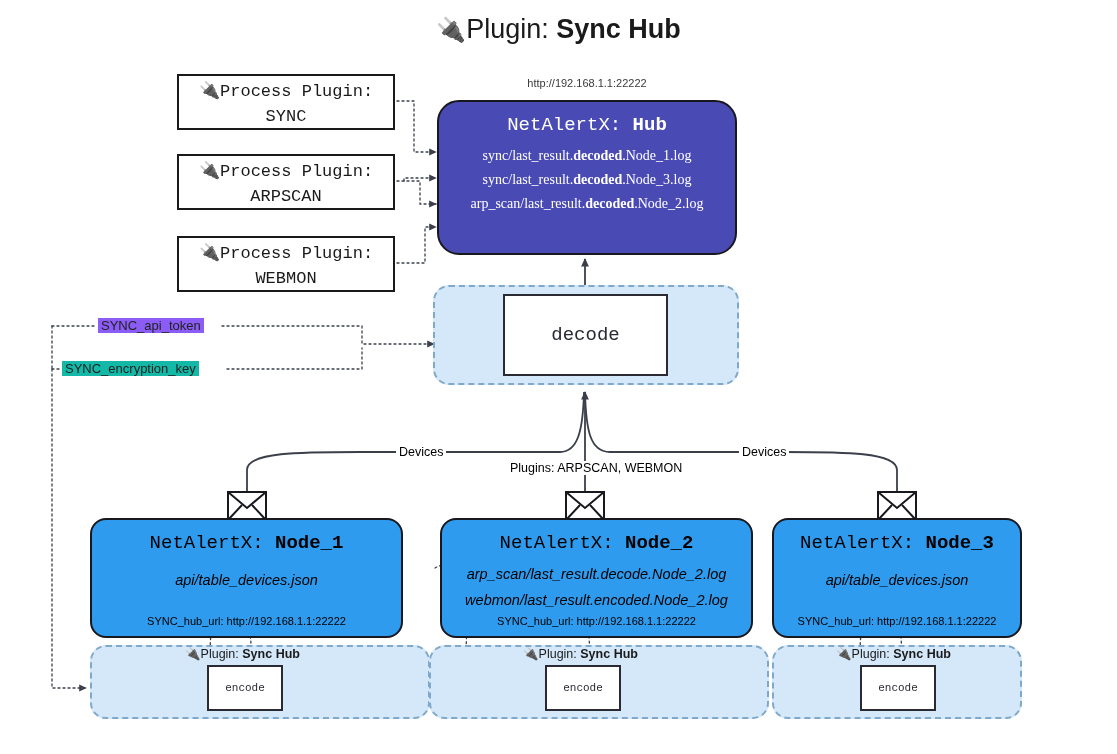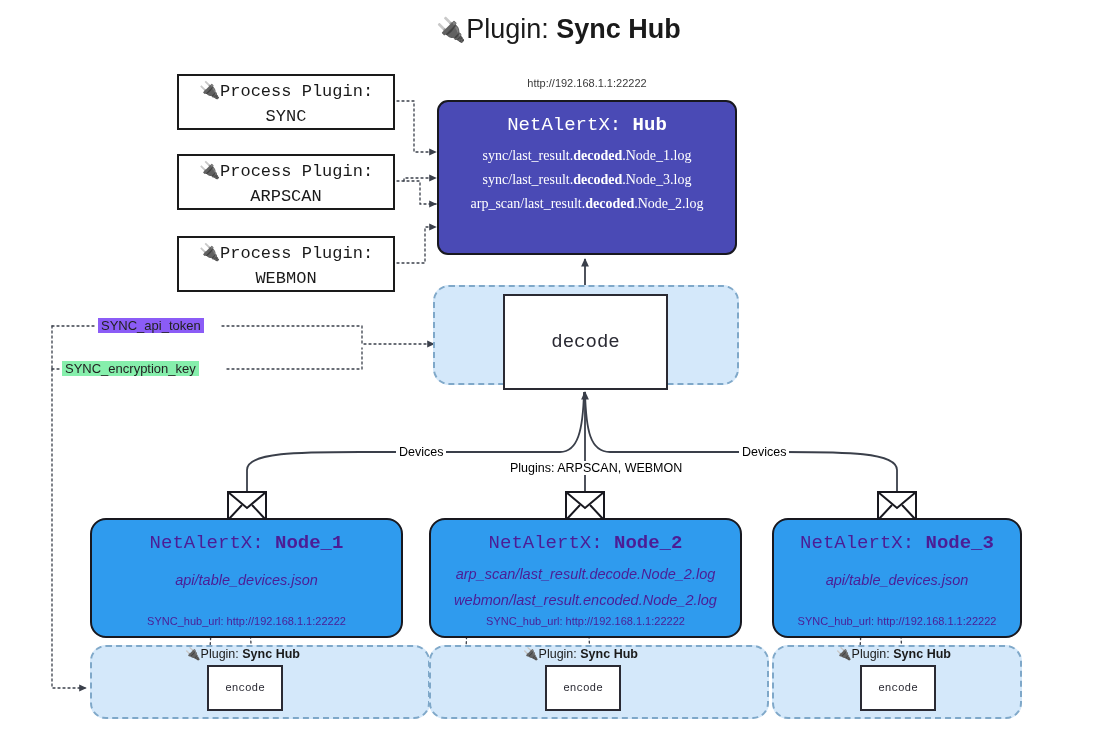--- a/index.html
+++ b/index.html
@@ -69,21 +69,21 @@
   .proc-box .plug { font-family: "Liberation Sans", sans-serif; }
 
   
   .hub-box {
     position: absolute;
     left: 437px; top: 100px;
     width: 300px;
     height: 155px;
     background: #4a4ab5;
     border: 2px solid #18181f;
-    border-radius: 11px;
+    border-radius: 22px;
     box-sizing: border-box;
     color: #ffffff;
   }
   .hub-title {
     text-align: center;
     font-family: "Liberation Mono", "DejaVu Sans Mono", monospace;
     font-size: 19px;
     margin-top: 12px;
     white-space: nowrap;
   }
@@ -125,21 +125,21 @@
   .decode-box { font-size: 19px; }
   .encode-box { font-size: 11px; }
 
   
   .node-box {
     position: absolute;
     background: #2f9bee;
     border: 2px solid #18181f;
     border-radius: 16px;
     box-sizing: border-box;
-    color: #4c1d95;
+    color: #000000;
   }
   .node-title {
     text-align: center;
     font-family: "Liberation Mono", "DejaVu Sans Mono", monospace;
     font-size: 19px;
     margin-top: 12px;
     white-space: nowrap;
   }
   .node-title .bold { font-weight: bold; }
   .node-lines { margin-top: 14px; font-style: italic; }
@@ -274,24 +274,24 @@
   <div class="hub-box">
     <div class="hub-title"><span>NetAlertX: </span><span class="bold">Hub</span></div>
     <div class="hub-lines">
       <div class="hub-line"><span>sync/last_result.</span><b>decoded</b><span>.Node_1.log</span></div>
       <div class="hub-line"><span>sync/last_result.</span><b>decoded</b><span>.Node_3.log</span></div>
       <div class="hub-line"><span>arp_scan/last_result.</span><b>decoded</b><span>.Node_2.log</span></div>
     </div>
   </div>
 
   <div class="lb-panel" style="left:433px; top:285px; width:306px; height:100px;"></div>
-  <div class="white-box decode-box" style="left:503px; top:294px; width:165px; height:96px;">decode</div>
+  <div class="white-box decode-box" style="left:503px; top:294px; width:165px; height:82px;">decode</div>
 
   <div style="position:absolute; left:98px; top:318px; font-size:13px; background:#8b5cf6; padding:0 3px;">SYNC_api_token</div>
-  <div style="position:absolute; left:62px; top:361px; font-size:13px; background:#86efac; padding:0 3px;">SYNC_encryption_key</div>
+  <div style="position:absolute; left:62px; top:361px; font-size:13px; background:#14b8a6; padding:0 3px;">SYNC_encryption_key</div>
 
   <div class="edge-label" style="left:396px; top:445px;">Devices</div>
   <div class="edge-label" style="left:507px; top:461px;">Plugins: ARPSCAN, WEBMON</div>
   <div class="edge-label" style="left:739px; top:445px;">Devices</div>
 
   <svg class="envelope" style="left:227px; top:491px;" viewBox="0 0 40 30">
     <rect x="1" y="1" width="38" height="28" fill="#ffffff" stroke="#18181f" stroke-width="2"></rect>
     <path d="M1,1 L20,17 L39,1" fill="none" stroke="#18181f" stroke-width="2"></path>
     <path d="M1,29 L15,14 M39,29 L25,14" fill="none" stroke="#18181f" stroke-width="2"></path>
   </svg>
@@ -307,21 +307,21 @@
   </svg>
 
   <div class="node-box" style="left:90px; top:518px; width:313px; height:120px;">
     <div class="node-title"><span>NetAlertX: </span><span class="bold">Node_1</span></div>
     <div class="node-lines">
       <div class="node-line">api/table_devices.json</div>
     </div>
     <div class="node-foot">SYNC_hub_url: http://192.168.1.1:22222</div>
   </div>
 
-  <div class="node-box" style="left:429px; top:518px; width:313px; height:120px;">
+  <div class="node-box" style="left:440px; top:518px; width:313px; height:120px;">
     <div class="node-title"><span>NetAlertX: </span><span class="bold">Node_2</span></div>
     <div class="node-lines" style="margin-top:8px;">
       <div class="node-line">arp_scan/last_result.decode.Node_2.log</div>
       <div class="node-line">webmon/last_result.encoded.Node_2.log</div>
     </div>
     <div class="node-foot">SYNC_hub_url: http://192.168.1.1:22222</div>
   </div>
 
   <div class="node-box" style="left:772px; top:518px; width:250px; height:120px;">
     <div class="node-title"><span>NetAlertX: </span><span class="bold">Node_3</span></div>

